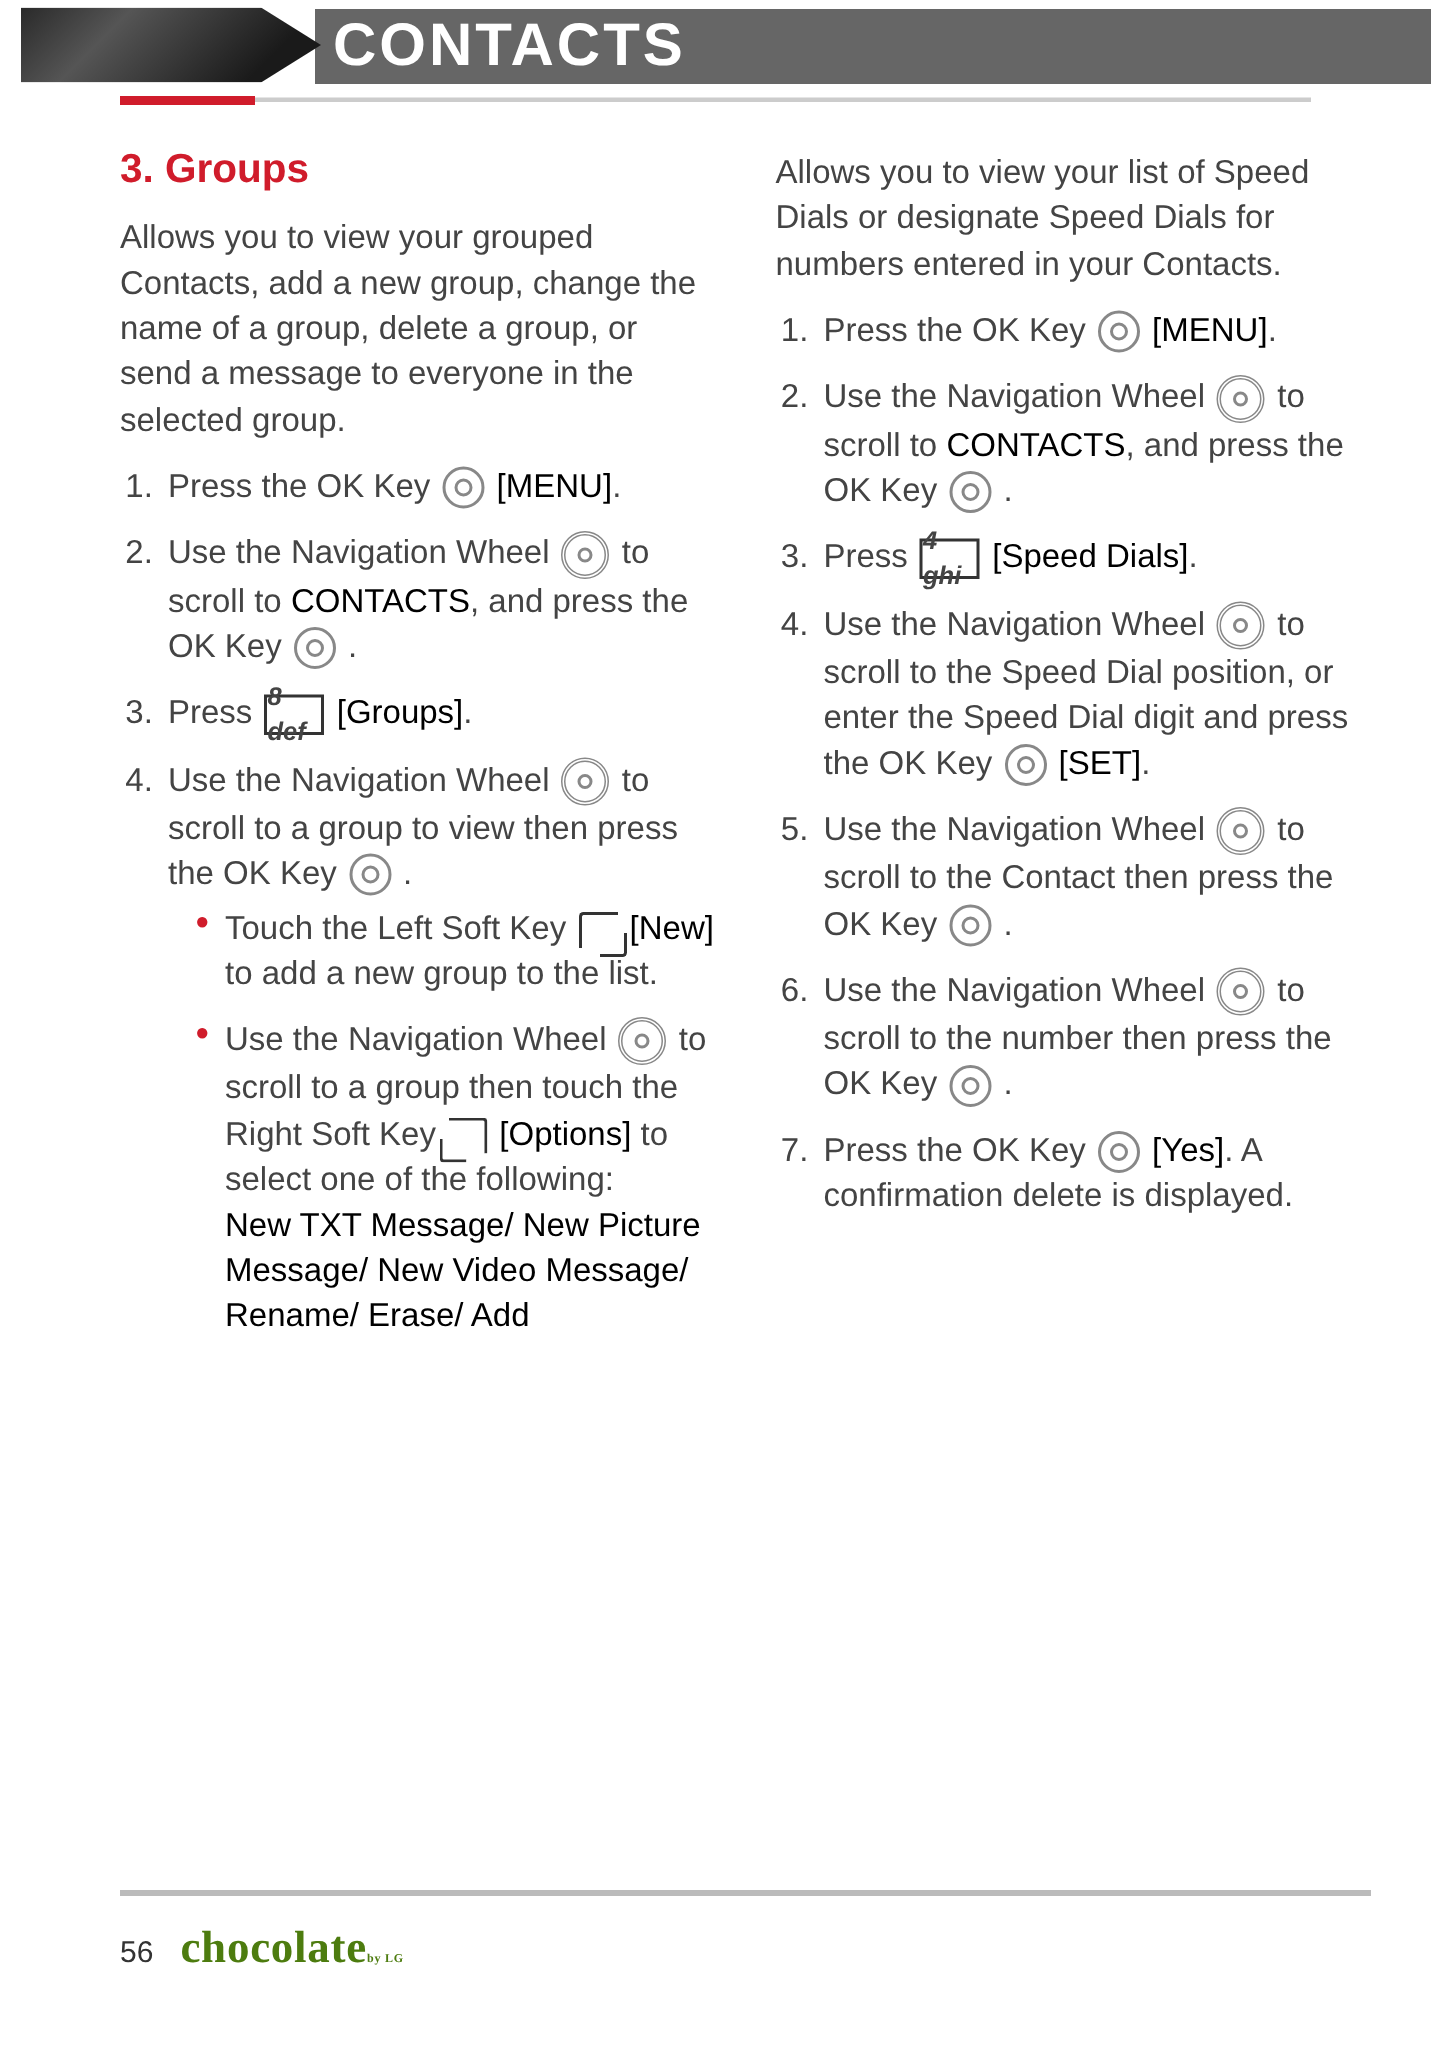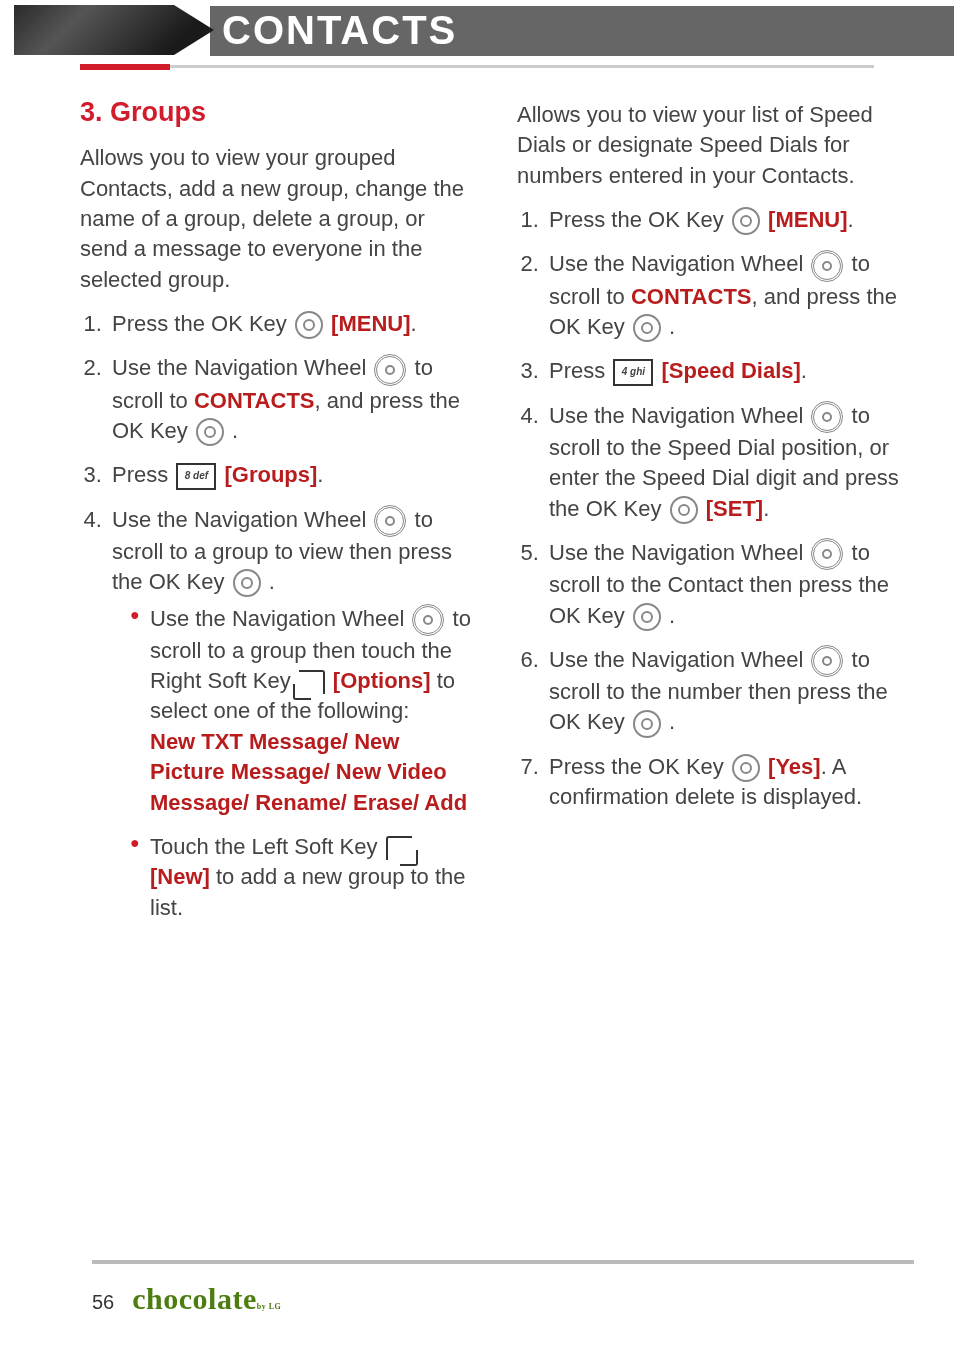--- a/index.html
+++ b/index.html
@@ -96,21 +96,21 @@
   margin-bottom: 14px;
 }
 ul.bullets li::before {
   content: "●";
   color: #d01c2b;
   position: absolute;
   left: 0;
   top: 0;
   font-size: 16px;
 }
-b { font-weight: bold; color: #b91c1c; }
+b { font-weight: normal; color: #000000; }
 .ok-key {
   display: inline-flex;
   align-items: center;
   justify-content: center;
   width: 24px;
   height: 24px;
   border: 2px solid #888;
   border-radius: 50%;
   vertical-align: middle;
   margin: 0 2px;
@@ -138,21 +138,21 @@
   border: 2px solid #888;
   border-radius: 50%;
 }
 .key3, .key4 {
   display: inline-flex;
   align-items: center;
   justify-content: center;
   width: 36px;
   height: 22px;
   border: 2px solid #333;
-  font-size: 10px;
+  font-size: 17px;
   font-weight: bold;
   font-style: italic;
   vertical-align: middle;
   margin: 0 2px;
   padding-bottom: 1px;
 }
 .lsk, .rsk {
   display: inline-block;
   width: 24px;
   height: 22px;
@@ -161,21 +161,21 @@
   margin: 0 2px;
   position: relative;
 }
 .lsk { border-right: none; border-bottom: none; border-radius: 3px 0 0 0; }
 .lsk::after { content: ""; position: absolute; right: -6px; bottom: -6px; width: 16px; height: 14px; border-right: 2px solid #333; border-bottom: 2px solid #333; border-radius: 0 0 3px 0;}
 .rsk { border-left: none; border-bottom: none; border-radius: 0 3px 0 0;}
 .rsk::after { content: ""; position: absolute; left: -6px; bottom: -6px; width: 16px; height: 14px; border-left: 2px solid #333; border-bottom: 2px solid #333; border-radius: 0 0 0 3px;}
 .footer {
   position: absolute;
   bottom: 56px;
-  left: 92px;
+  left: 80px;
   right: 40px;
 }
 .footer-line {
   height: 4px;
   background: #bbb;
   margin-bottom: 18px;
 }
 .footer-row { display: flex; align-items: baseline; gap: 18px;}
 .page-num { font-size: 20px; color: #333; }
 .brand { font-size: 30px; font-weight: bold; letter-spacing: 0.5px; color: #4d7c0f; font-family: 'Segoe Script','Comic Sans MS',cursive;}
@@ -213,27 +213,27 @@
         <span>Press </span><span class="key3">8 def</span><b> [Groups]</b><span>.</span>
       </li>
       <li>
         <span>Use the Navigation Wheel </span><span class="nav-wheel">
             <span class="nav-wheel-inner"></span>
           </span><span> to scroll to a group to view then press the OK Key </span><span class="ok-key">
             <span class="ok-key-inner"></span>
           </span><span> .</span>
         <ul class="bullets">
           <li>
+            <span>Touch the Left Soft Key </span><span class="lsk"></span><b> [New]</b><span> to add a new group to the list.</span>
+          </li>
+          <li>
             <span>Use the Navigation Wheel </span><span class="nav-wheel">
                 <span class="nav-wheel-inner"></span>
               </span><span> to scroll to a group then touch the Right Soft Key </span><span class="rsk"></span><b> [Options]</b><span> to select one of the following:</span><br>
             <b>New TXT Message/ New Picture Message/ New Video Message/ Rename/ Erase/ Add</b>
-          </li>
-          <li>
-            <span>Touch the Left Soft Key </span><span class="lsk"></span><b> [New]</b><span> to add a new group to the list.</span>
           </li>
         </ul>
       </li>
     </ol>
   </div>
 
   <div class="col">
     <p class="body-p">Allows you to view your list of Speed Dials or designate Speed Dials for numbers entered in your Contacts.</p>
     <ol>
       <li>

